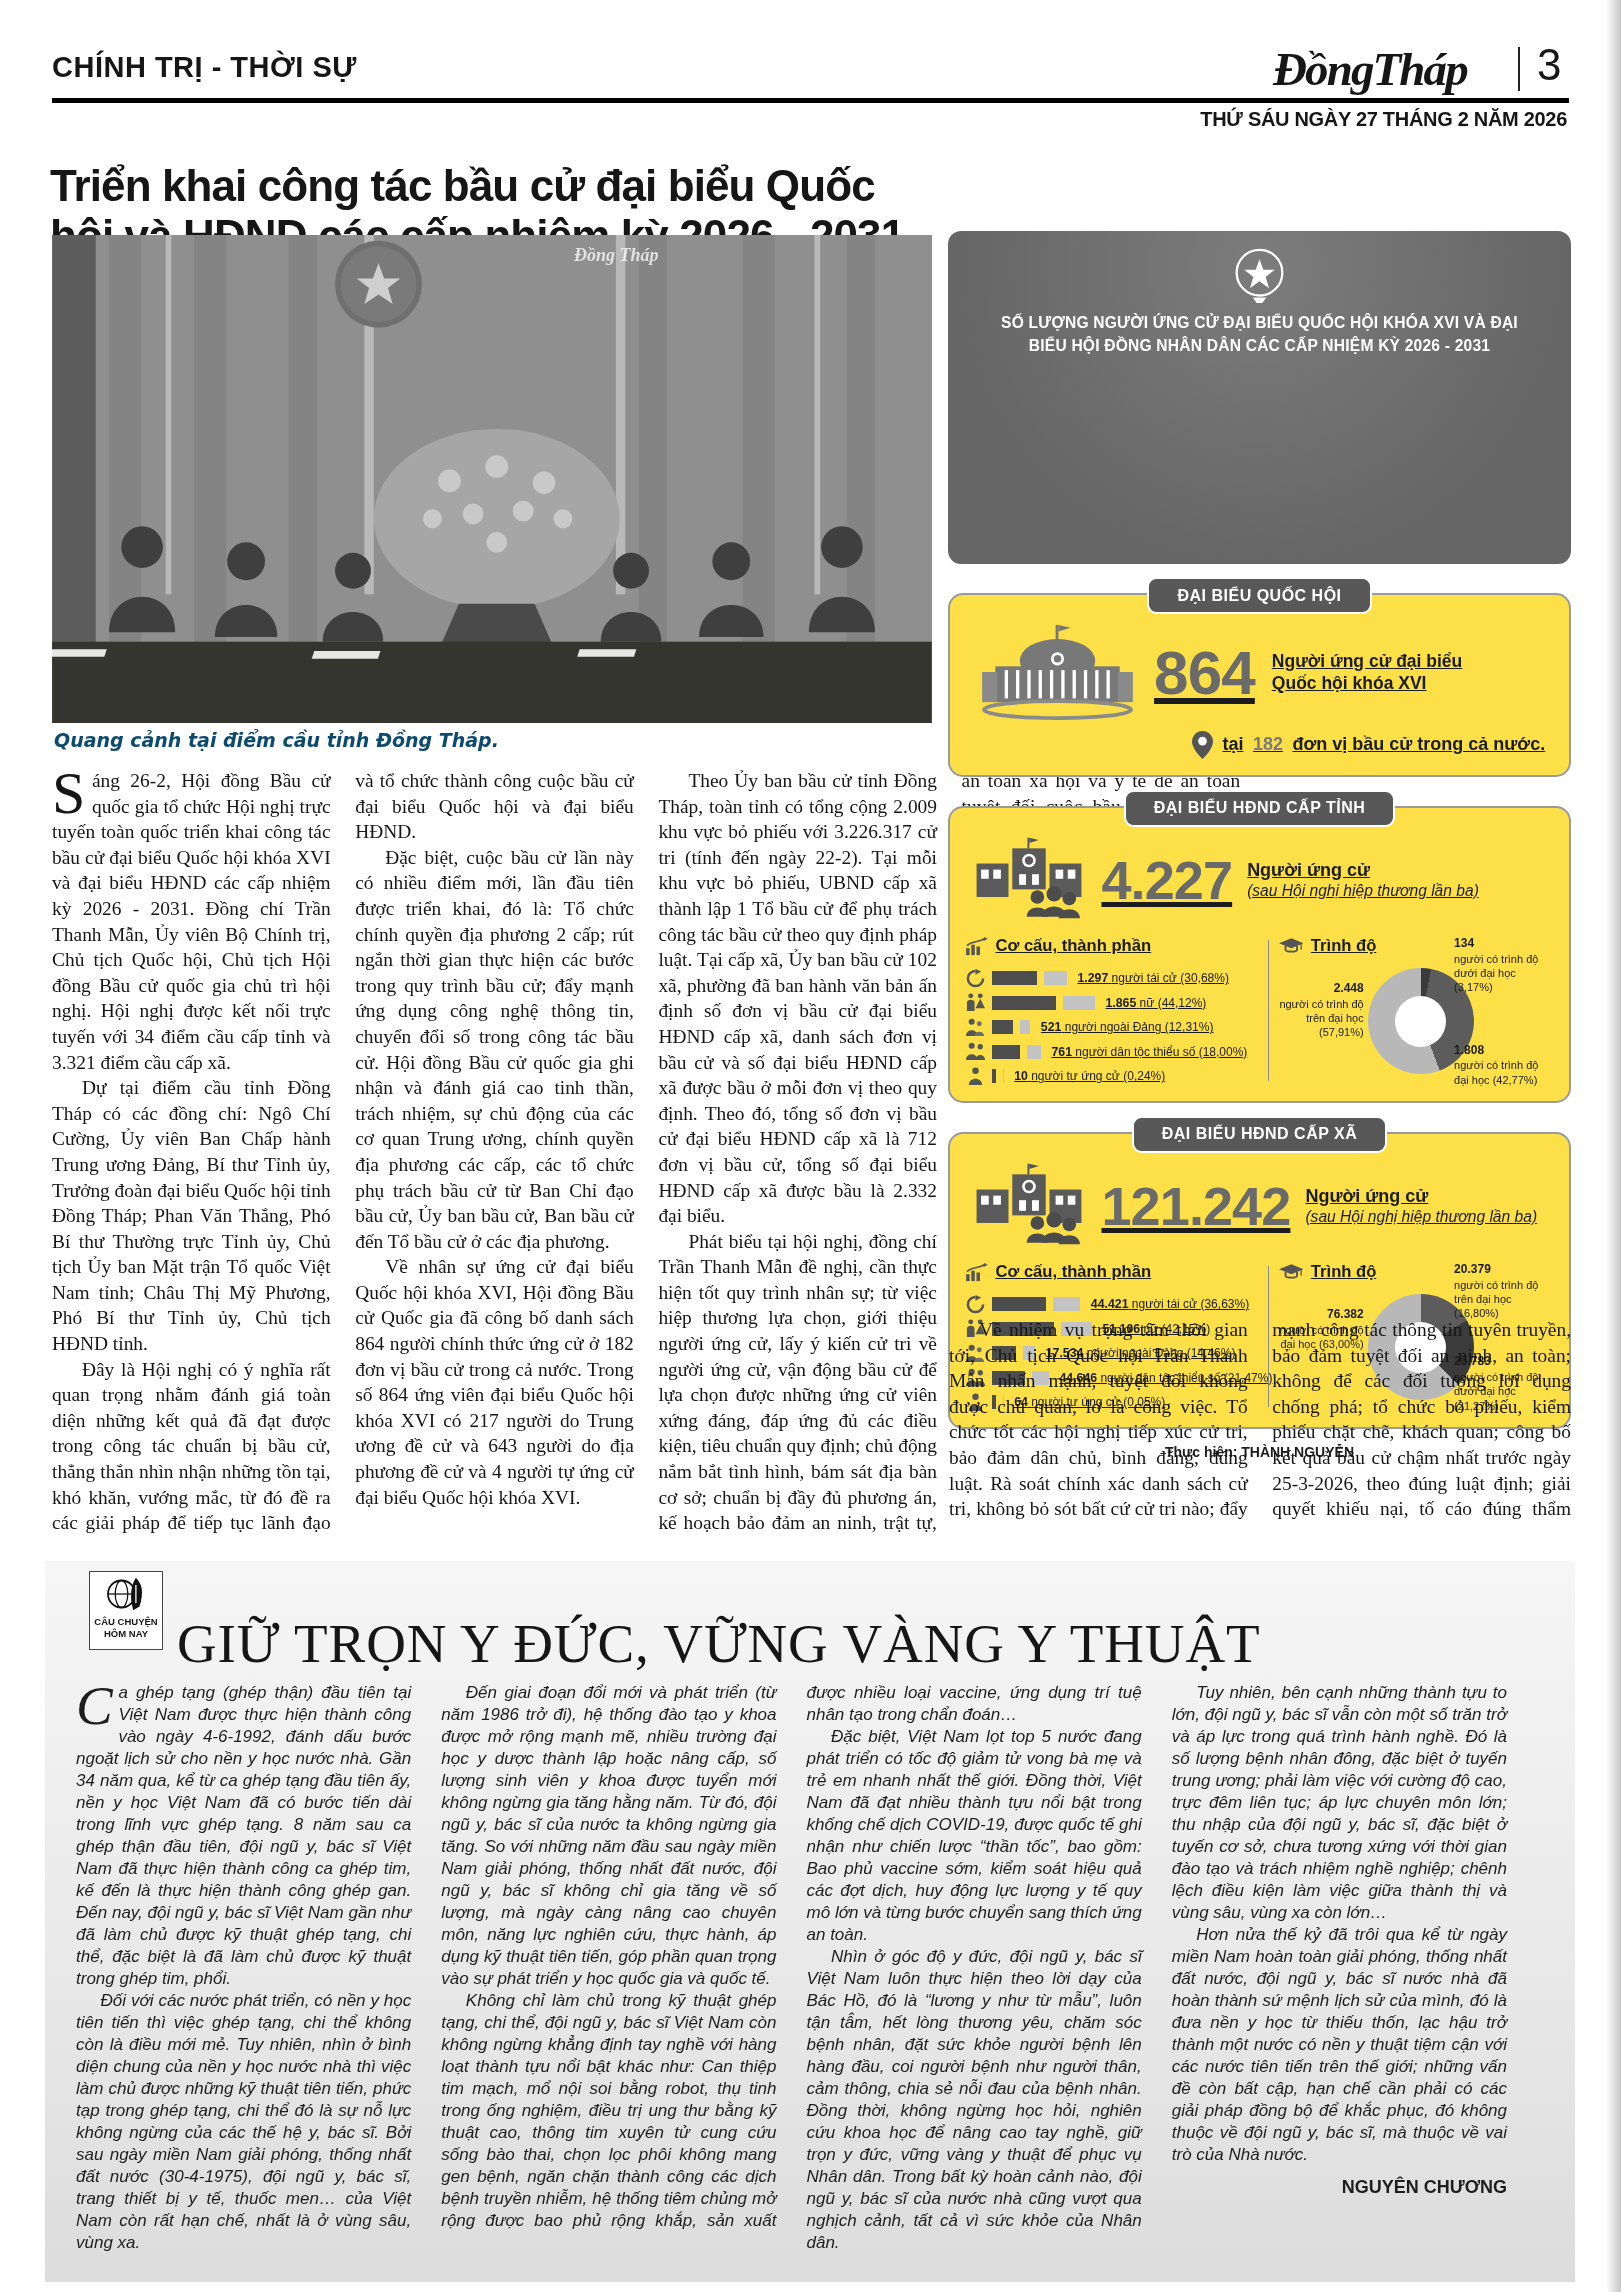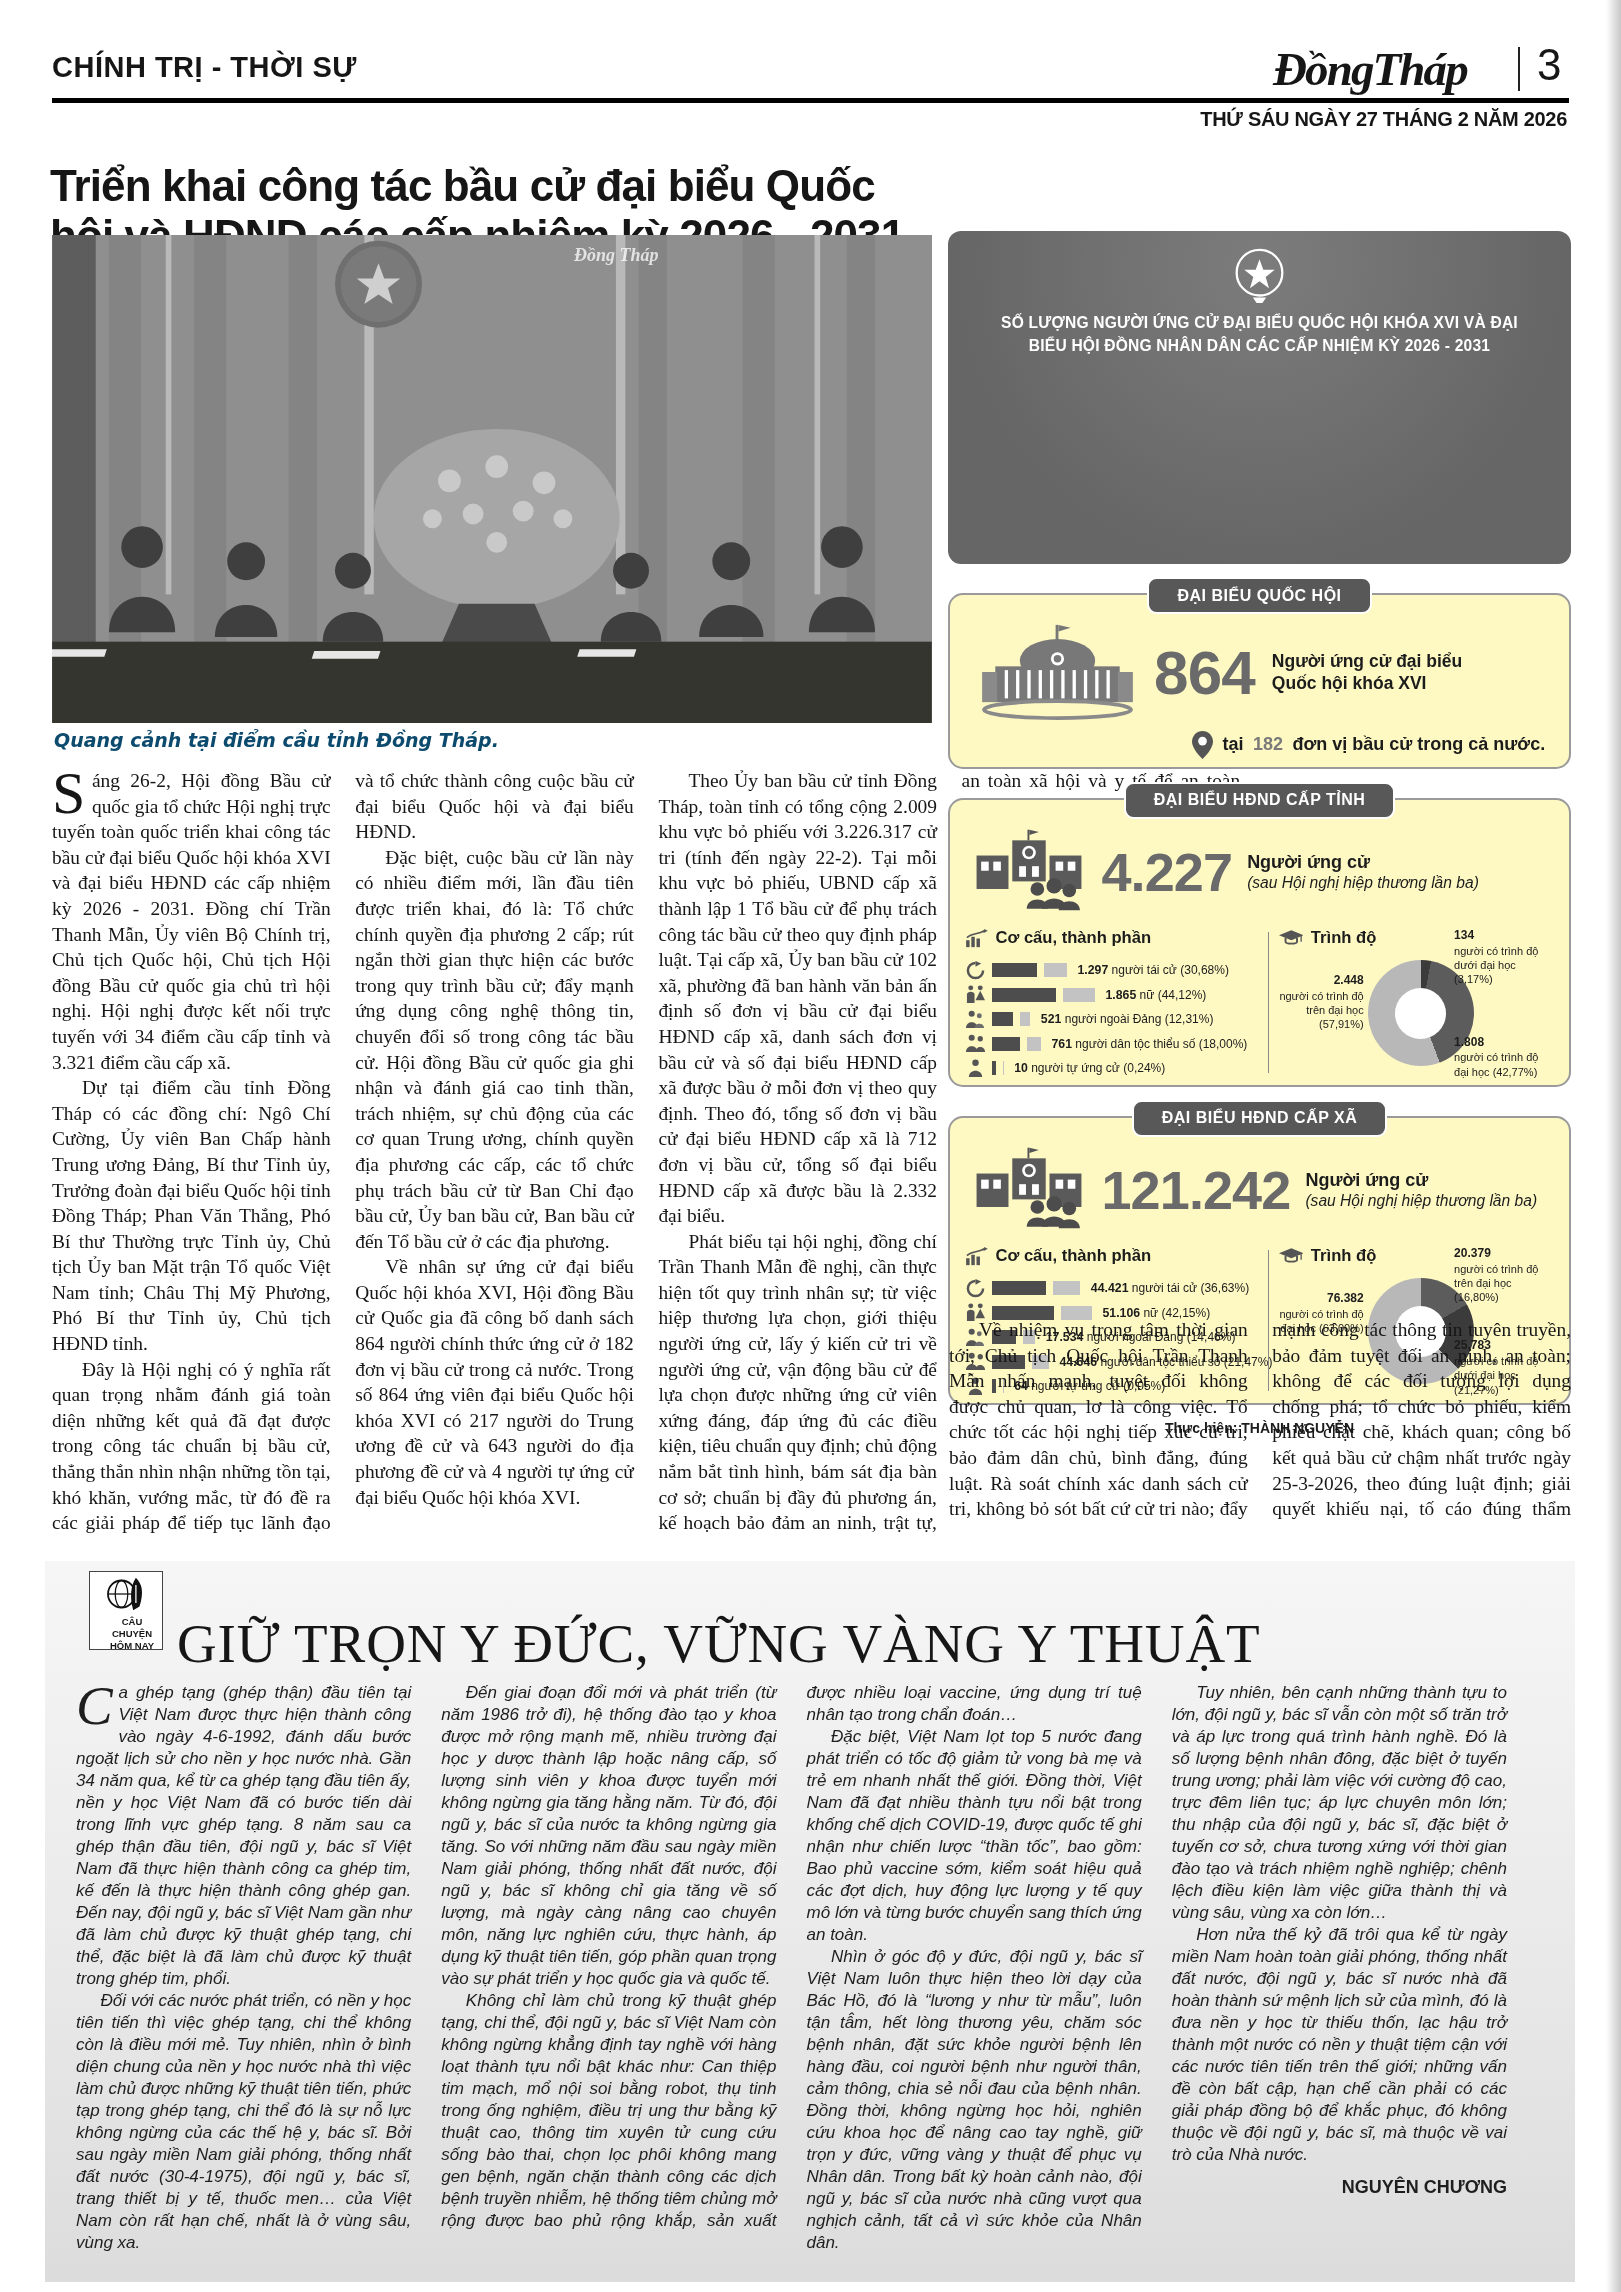--- a/index.html
+++ b/index.html
@@ -42,22 +42,22 @@
         font-family:"Liberation Sans","DejaVu Sans",sans-serif;color:#1c1c1c;}
   .ig-head{position:relative;margin:0 1.9px;height:333px;border-radius:13.2px;overflow:hidden;
         background:radial-gradient(circle at 50% 10%,#7c7c7c,#666 70%);
         color:#fff;text-align:center;padding:0 44px;box-sizing:border-box;}
   .ig-emblem{margin:15px auto 5.7px;width:59px;height:59px;}
   .ig-head h2{margin:5.7px 0 13.2px;font-size:15.6px;line-height:1.5;letter-spacing:0.2px;}
   .ig-sub{font-style:italic;font-size:13.2px;line-height:1.55;color:#e2e2e2;margin:0;}
   .ig-pill{position:relative;z-index:2;width:fit-content;margin:13.2px auto -21px;
         background:#585858;color:#fff;font-weight:bold;font-size:16px;letter-spacing:0.5px;
         padding:7.6px 28px;border-radius:9.5px;border:2.8px solid #fff;}
-  .ig-box{position:relative;border:2.4px solid #9a9a9a;border-radius:15px;background:#fef9c3;
-        margin:0 1.9px;padding:28px 15px 4px;box-sizing:border-box;}
+  .ig-box{position:relative;border:2.4px solid #9a9a9a;border-radius:15px;background:#fde047;
+        margin:0 1.9px;padding:28px 15px 12px;box-sizing:border-box;text-decoration:underline;}
   .big-num{font-weight:bold;color:#6a6a6a;letter-spacing:-0.9px;}
   .b1-row{display:flex;align-items:center;gap:17px;padding-left:13.2px;}
   .b1 .big-num{font-size:62px;}
   .qh-desc{font-weight:bold;font-size:17.5px;line-height:1.3;width:199px;}
   .qh-loc{display:flex;align-items:center;gap:9.5px;margin:9.5px 0 3.8px 227px;
         font-weight:bold;font-size:18px;}
   .gray-num{color:#7a7a7a;font-weight:bold;}
   .row-top{display:flex;align-items:center;gap:15px;padding-left:7.6px;}
   .b23 .big-num{font-size:54px;}
   .desc-wrap{line-height:1.25;}
@@ -80,21 +80,21 @@
   .dlabel b{display:block;font-size:12px;}
   .dl-left{left:0;top:45px;width:85px;text-align:right;}
   .dl-tr{right:0;top:0;width:100px;text-align:left;}
   .dl-br{right:0;bottom:1.9px;width:100px;text-align:left;}
   .ig-credit{text-align:center;margin:15px 0 0;font-size:14px;font-weight:bold;}
   
   .panel{position:absolute;left:45px;top:1561px;width:1530px;height:721px;
         background:linear-gradient(180deg,#f6f6f6 0%,#e9e9e9 55%,#dcdcdc 100%);}
   .badge{position:absolute;left:44px;top:9.5px;width:74px;height:79px;background:#fff;
         border:1.9px solid #444;text-align:center;padding-top:4.7px;box-sizing:border-box;}
-  .badge-txt{font-family:"Liberation Sans",sans-serif;font-weight:bold;font-size:9.5px;line-height:1.25;margin-left:12px;}
+  .badge-txt{font-family:"Liberation Sans",sans-serif;font-weight:bold;font-size:9.5px;line-height:1.25;}
   .story-head{position:absolute;left:132px;top:5.7px;width:1353px;
         font-family:"Liberation Serif","DejaVu Serif",serif;font-weight:normal;
         font-size:55px;letter-spacing:0.9px;}
   .colsC{position:absolute;left:31px;top:121px;width:1431px;height:589px;
         column-count:4;column-gap:30px;text-align:justify;
         font-family:"Liberation Sans","DejaVu Sans",sans-serif;font-style:italic;
         font-size:17px;line-height:22px;color:#1e1e1e;}
   .colsC p{margin:0;}
   .colsC .ind{text-indent:24.6px;}
   .dropcapC{float:left;font-family:"Liberation Serif",serif;font-style:italic;

